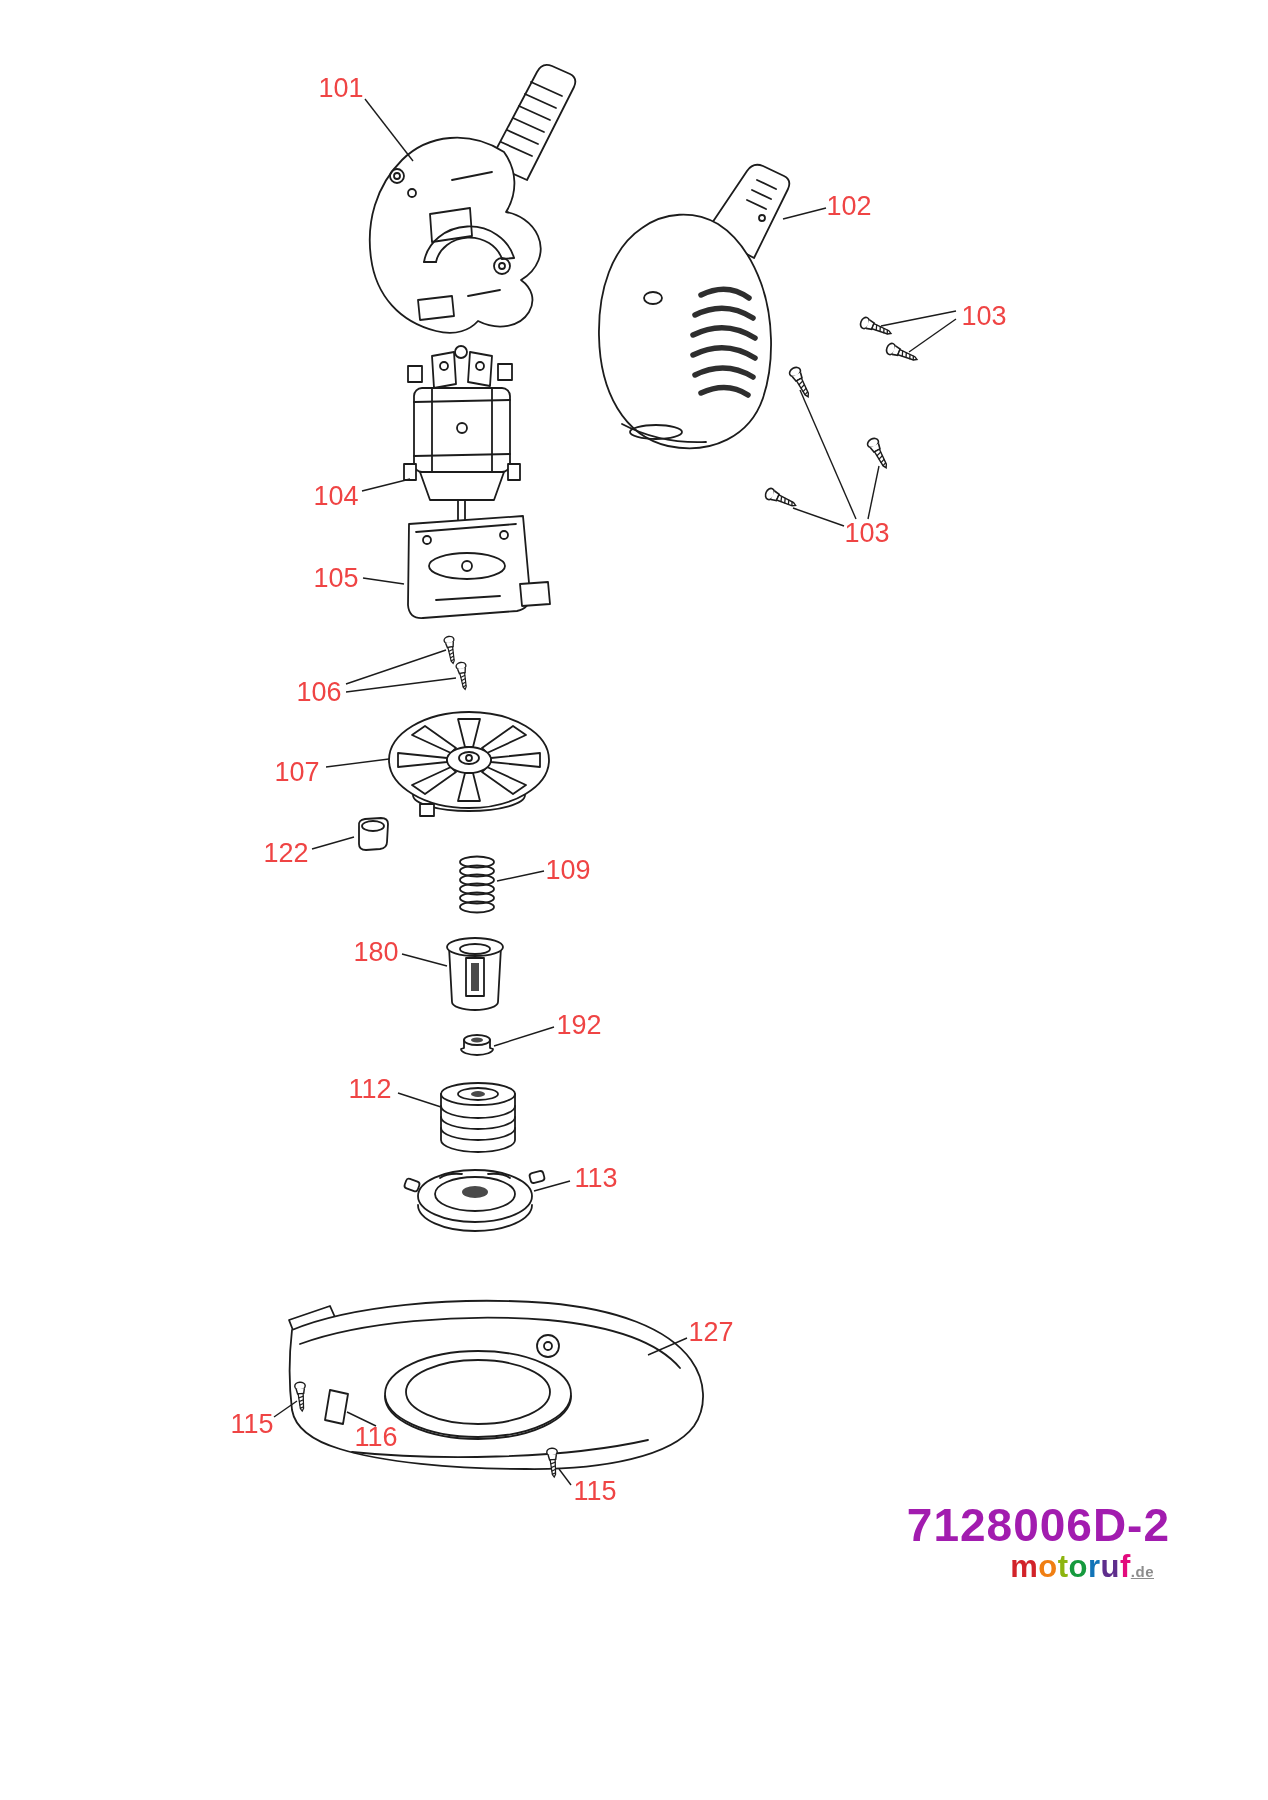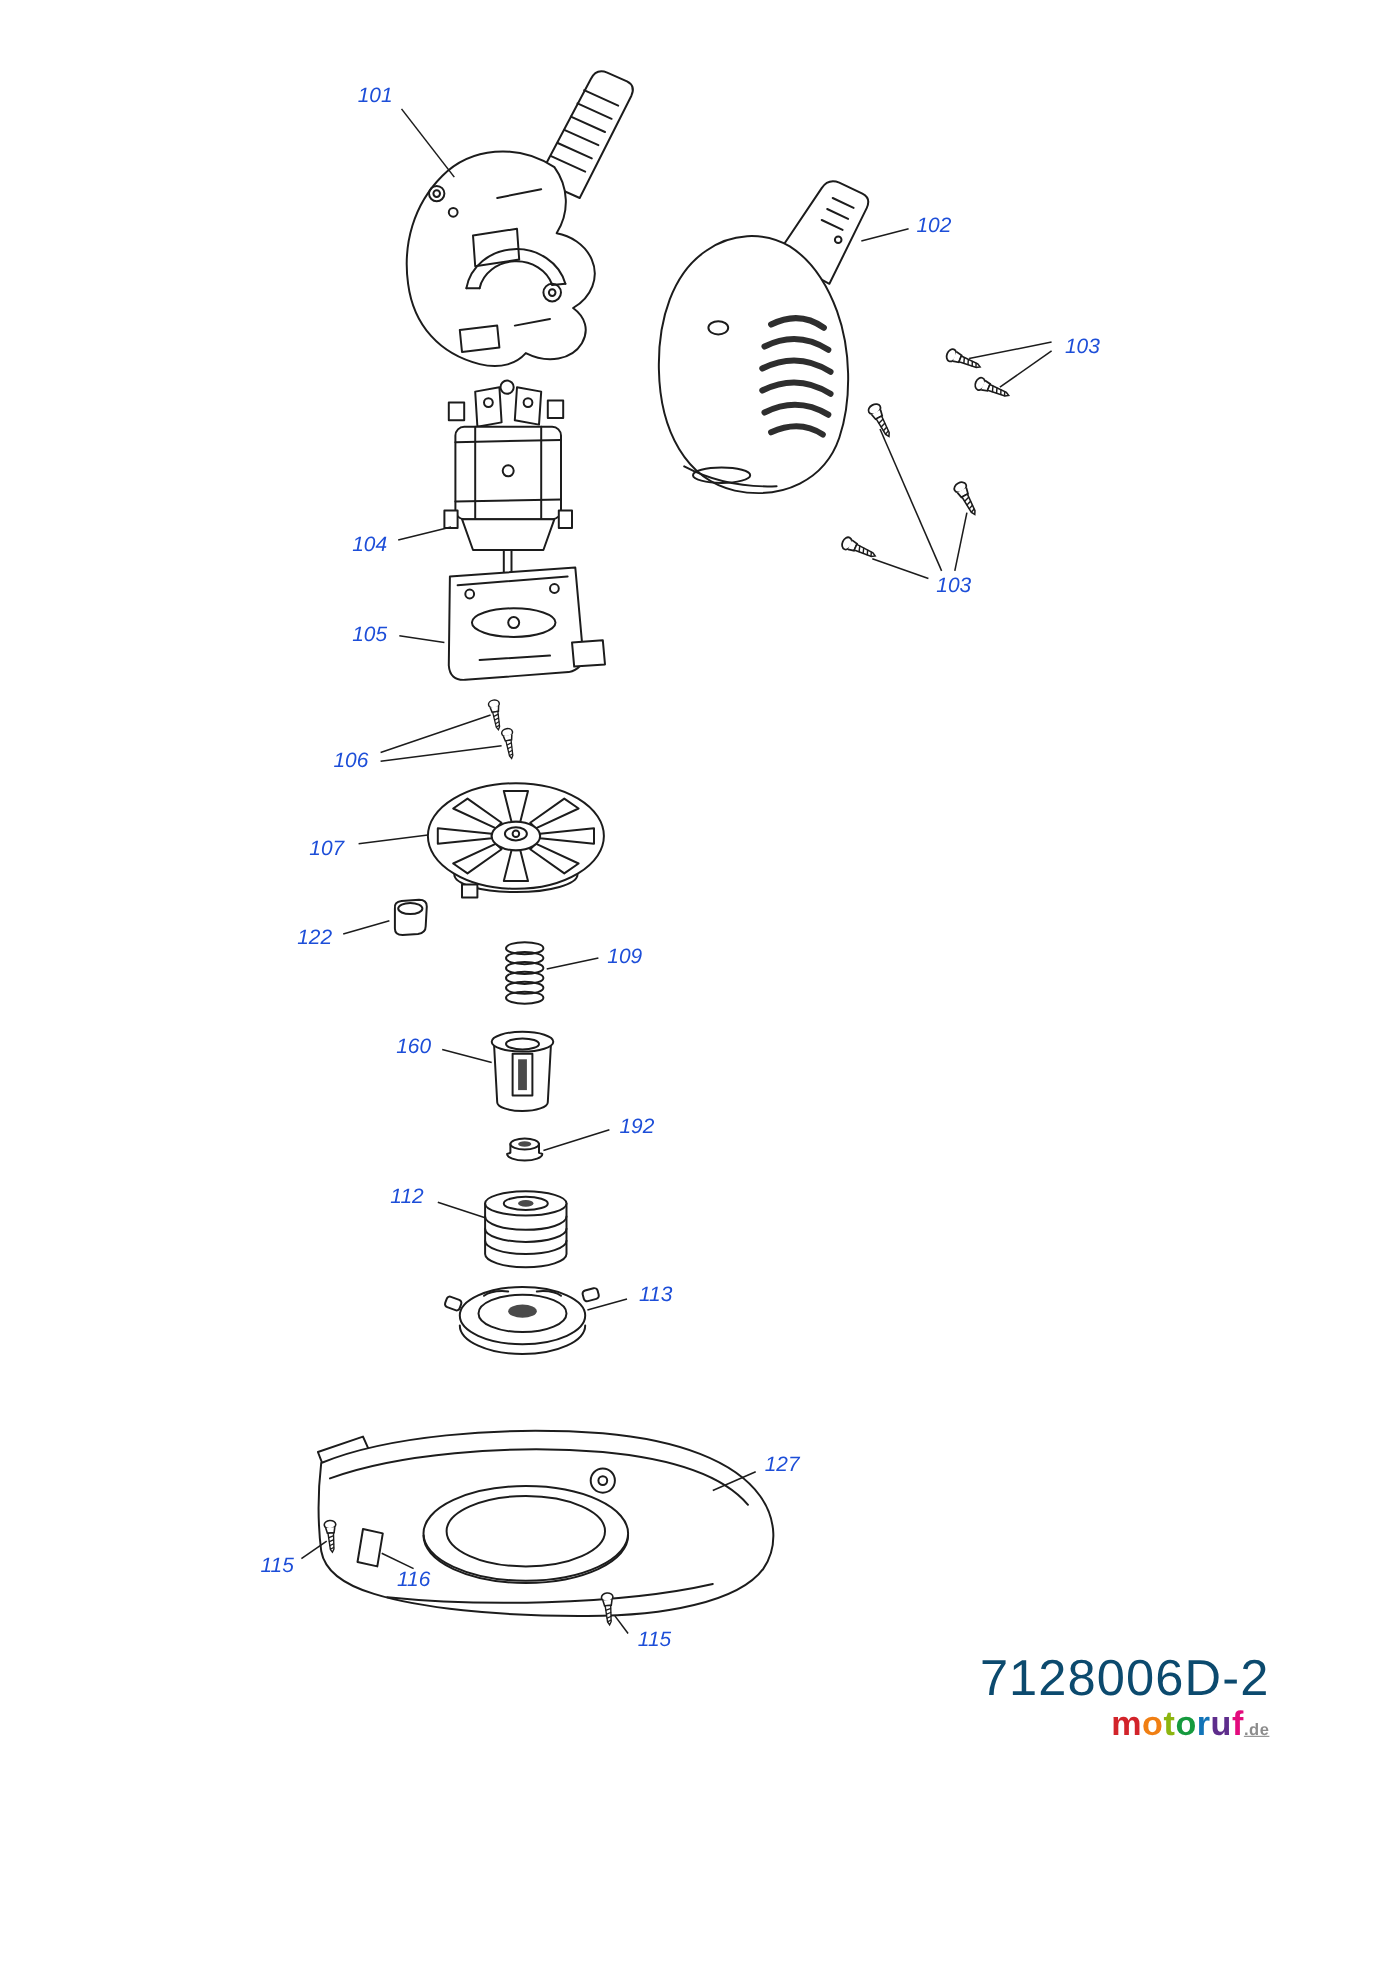--- a/index.html
+++ b/index.html
@@ -12,25 +12,25 @@
   svg{position:absolute;left:0;top:0;}
 
   .ln{stroke:#1c1c1c;stroke-width:1.8;fill:none;stroke-linecap:round;stroke-linejoin:round;}
   .fill{fill:#ffffff;}
   .dark{fill:#4a4a4a;stroke:none;}
   .slat{stroke:#2e2e2e;stroke-width:5.5;fill:none;stroke-linecap:round;}
   .leader line{stroke:#1c1c1c;stroke-width:1.4;}
 
   .callout{
     position:absolute;transform:translate(-50%,-50%);
-    font-size:19px;color:#1d4ed8;white-space:nowrap;font-style:italic;
+    font-size:27px;color:#ef4444;white-space:nowrap;
   }
   .part-code{
-    position:absolute;top:1498px;right:114px;
-    font-size:46px;font-weight:400;color:#0c4a6e;letter-spacing:1px;
+    position:absolute;top:1498px;right:98px;
+    font-size:46px;font-weight:700;color:#a21caf;letter-spacing:1px;
   }
   .brand{
     position:absolute;top:1551px;right:114px;
     font-size:31px;font-weight:700;letter-spacing:.5px;line-height:1;
   }
   .brand .suffix{font-size:15px;font-weight:700;text-decoration:underline;}
 </style>
 </head>
 <body>
 
@@ -252,21 +252,21 @@
 <div class="callout" style="left:341px;top:88px">101</div>
 <div class="callout" style="left:849px;top:206px">102</div>
 <div class="callout" style="left:984px;top:316px">103</div>
 <div class="callout" style="left:867px;top:533px">103</div>
 <div class="callout" style="left:336px;top:496px">104</div>
 <div class="callout" style="left:336px;top:578px">105</div>
 <div class="callout" style="left:319px;top:692px">106</div>
 <div class="callout" style="left:297px;top:772px">107</div>
 <div class="callout" style="left:286px;top:853px">122</div>
 <div class="callout" style="left:568px;top:870px">109</div>
-<div class="callout" style="left:376px;top:952px">160</div>
+<div class="callout" style="left:376px;top:952px">180</div>
 <div class="callout" style="left:579px;top:1025px">192</div>
 <div class="callout" style="left:370px;top:1089px">112</div>
 <div class="callout" style="left:596px;top:1178px">113</div>
 <div class="callout" style="left:711px;top:1332px">127</div>
 <div class="callout" style="left:252px;top:1424px">115</div>
 <div class="callout" style="left:376px;top:1437px">116</div>
 <div class="callout" style="left:595px;top:1491px">115</div>
 
 <div class="part-code">7128006D-2</div>
 <div class="brand">

